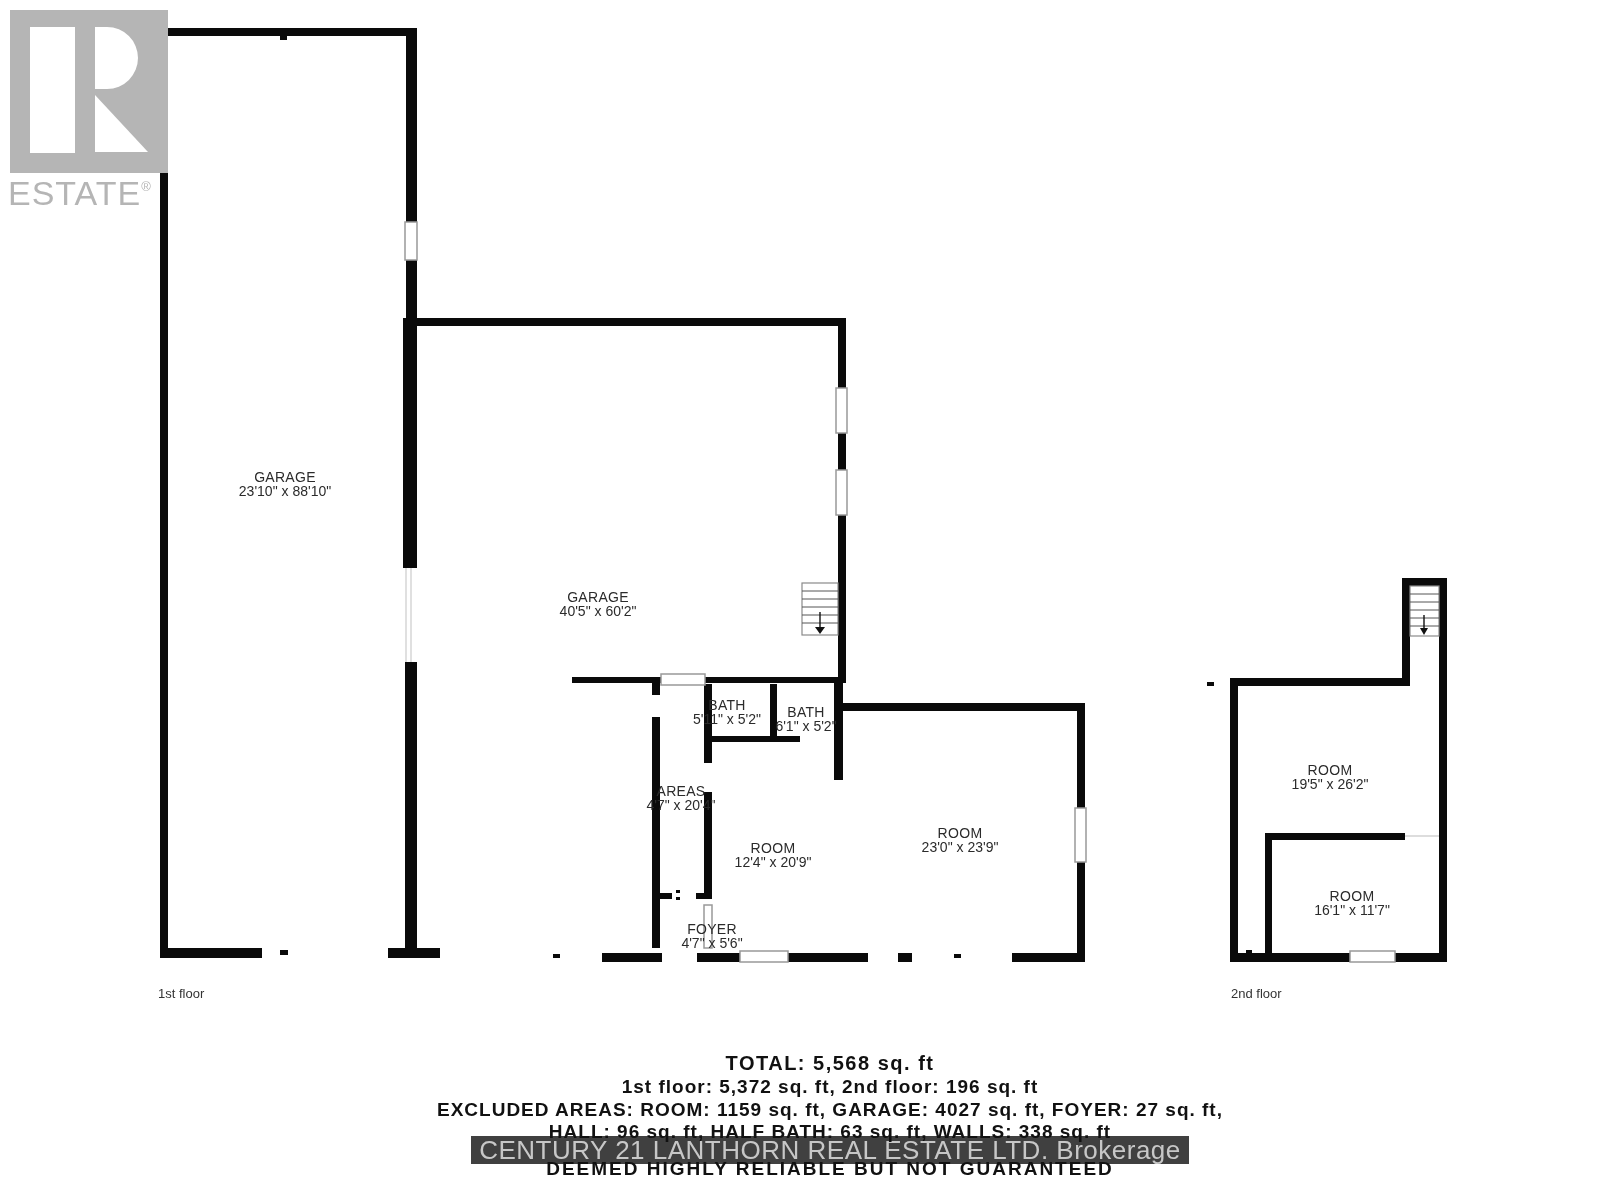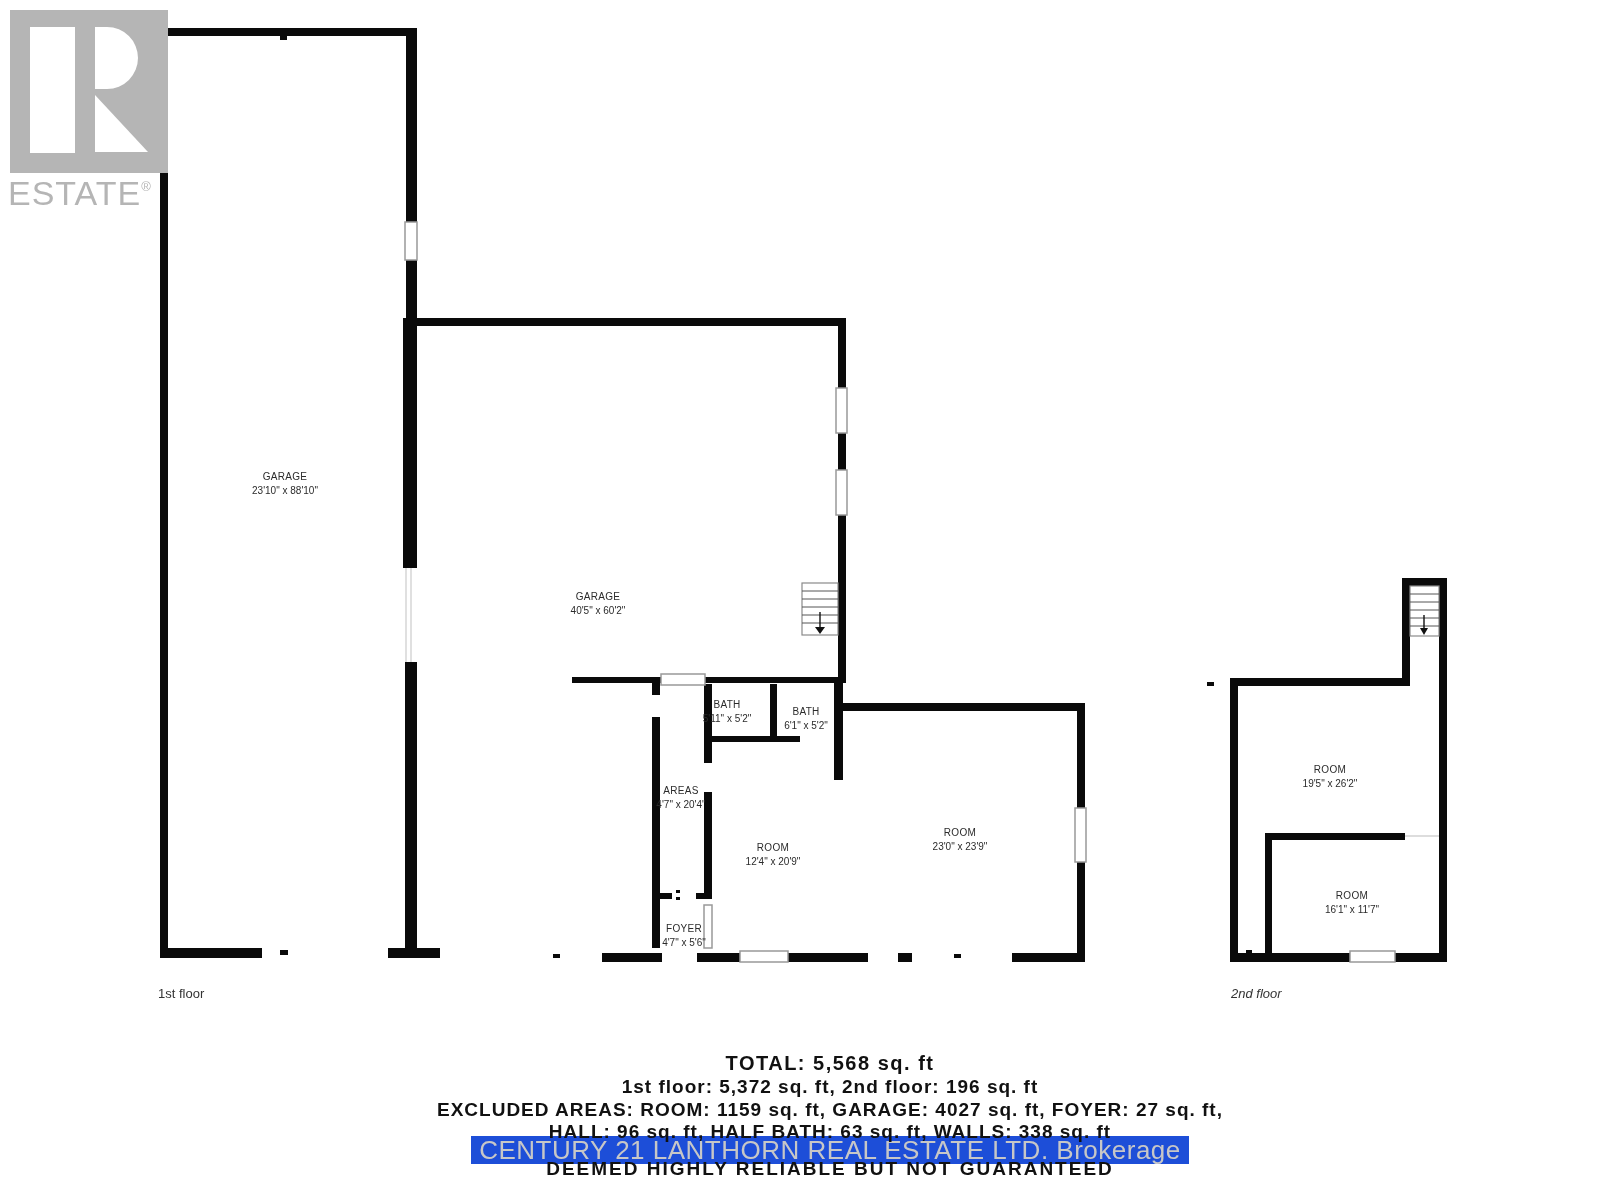--- a/index.html
+++ b/index.html
@@ -10,40 +10,40 @@
   .wall{fill:#0a0a0a;}
   .win{fill:#ffffff;stroke:#999999;stroke-width:1.5;}
   .stairbox{fill:#ffffff;stroke:#8a8a8a;stroke-width:1.2;}
   .tread{stroke:#555;stroke-width:1;}
   .openline{stroke:#cccccc;stroke-width:1.2;}
   .doorline{stroke:#bbbbbb;stroke-width:1.2;}
   .arrow{fill:#111;}
   .arrowstem{stroke:#111;stroke-width:1.4;}
 
   .room-label{position:absolute;transform:translate(-50%,-50%);text-align:center;
-              color:#2b2b2b;font-size:10px;line-height:14px;white-space:nowrap;}
+              color:#2b2b2b;font-size:14px;line-height:14px;white-space:nowrap;}
   .room-label .nm{display:block;letter-spacing:.3px;}
   .room-label .dm{display:block;}
 
   .floor-caption{position:absolute;font-size:13px;color:#333;white-space:nowrap;}
 
   .logo-block{position:absolute;left:0;top:0;}
   .logo-text{position:absolute;left:8px;top:174px;font-size:34px;color:#b5b5b5;
              letter-spacing:1px;white-space:nowrap;}
   .logo-text sup{font-size:13px;vertical-align:14px;}
 
   .footer-line{position:absolute;left:30px;width:1600px;text-align:center;color:#111;
                font-weight:bold;white-space:nowrap;z-index:2;}
   .f-total{top:1052px;font-size:20px;letter-spacing:1.5px;}
   .f-floors{top:1076px;font-size:19px;letter-spacing:1px;}
   .f-exc1{top:1099px;font-size:19px;letter-spacing:1px;}
   .f-exc2{top:1121px;font-size:19px;letter-spacing:1px;}
   .f-deemed{top:1158px;font-size:19px;letter-spacing:2px;}
   .f-watermark{top:1136px;font-weight:normal;z-index:1;}
-  .f-watermark .band{display:inline-block;background:#1d4ed8;color:#c7c7c7;
+  .f-watermark .band{display:inline-block;background:#404040;color:#c7c7c7;
                      font-size:26px;letter-spacing:.5px;padding:0 8px;line-height:28px;}
 </style>
 </head>
 <body>
 
 <div class="canvas">
 
   <svg width="1600" height="1200" viewBox="0 0 1600 1200">
 
     <g>
@@ -178,36 +178,36 @@
     <span class="dm">4'7" x 20'4"</span>
   </div>
   <div class="room-label" style="left:773px;top:855px;">
     <span class="nm">ROOM</span>
     <span class="dm">12'4" x 20'9"</span>
   </div>
   <div class="room-label" style="left:960px;top:840px;">
     <span class="nm">ROOM</span>
     <span class="dm">23'0" x 23'9"</span>
   </div>
-  <div class="room-label" style="left:684px;top:936px;text-align:center;">
+  <div class="room-label" style="left:712px;top:936px;text-align:center;">
     <span class="nm">FOYER</span>
     <span class="dm">4'7" x 5'6"</span>
   </div>
 
   <div class="room-label" style="left:1330px;top:777px;">
     <span class="nm">ROOM</span>
     <span class="dm">19'5" x 26'2"</span>
   </div>
   <div class="room-label" style="left:1352px;top:903px;">
     <span class="nm">ROOM</span>
     <span class="dm">16'1" x 11'7"</span>
   </div>
 
   <div class="floor-caption" style="left:158px;top:986px;">1st floor</div>
-  <div class="floor-caption" style="left:1231px;top:986px;font-style:italic;">2nd floor</div>
+  <div class="floor-caption" style="left:1231px;top:986px;">2nd floor</div>
 
   <div class="footer-line f-total">TOTAL: 5,568 sq. ft</div>
   <div class="footer-line f-floors">1st floor: 5,372 sq. ft, 2nd floor: 196 sq. ft</div>
   <div class="footer-line f-exc1">EXCLUDED AREAS: ROOM: 1159 sq. ft, GARAGE: 4027 sq. ft, FOYER: 27 sq. ft,</div>
   <div class="footer-line f-exc2">HALL: 96 sq. ft, HALF BATH: 63 sq. ft, WALLS: 338 sq. ft</div>
   <div class="footer-line f-watermark">
     <span class="band">CENTURY 21 LANTHORN REAL ESTATE LTD. Brokerage</span>
   </div>
   <div class="footer-line f-deemed">DEEMED HIGHLY RELIABLE BUT NOT GUARANTEED</div>
 

